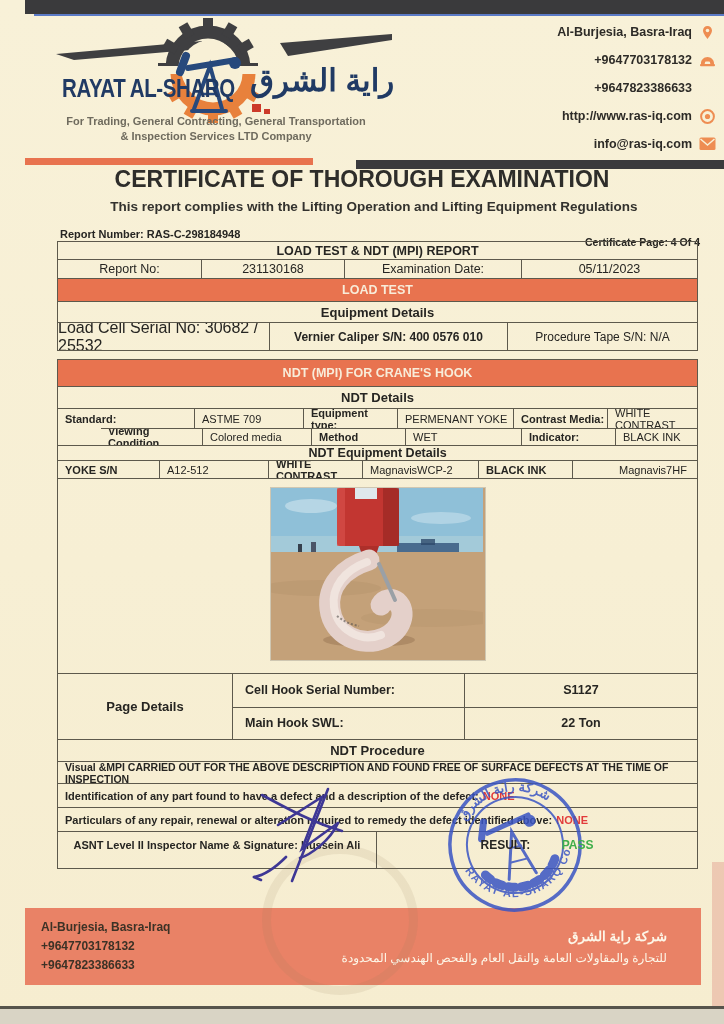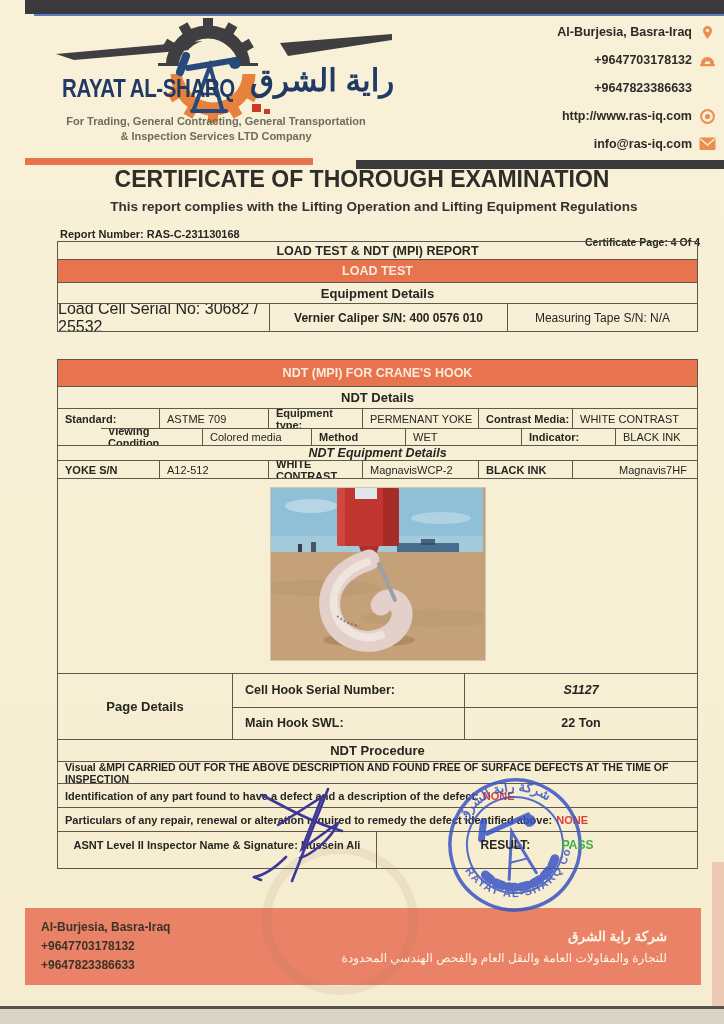--- a/index.html
+++ b/index.html
@@ -165,60 +165,66 @@
             <path d="M1.5 2 L8.5 8 L15.5 2" stroke="#f8f0d6" stroke-width="1.5" fill="none"></path>
           </svg>
       </span>
     </div>
   </div>
 
   <div class="abs bar-orange"></div>
   <div class="abs bar-dark"></div>
   <div class="abs cert-title">CERTIFICATE OF THOROUGH EXAMINATION</div>
   <div class="abs cert-sub">This report complies with the Lifting Operation and Lifting Equipment Regulations</div>
-  <div class="abs report-number">Report Number: RAS-C-231130168</div>
+  <div class="abs report-number">Report Number: RAS-C-298184948</div>
   <div class="abs cert-page">Certificate Page: 4 Of 4</div>
 
   <div class="tbl" style="top:241px;">
     <div class="trow" style="height:17px;">
       <div class="cell hdr" style="flex:1;">LOAD TEST &amp; NDT (MPI) REPORT</div>
     </div>
+    <div class="trow" style="height:19px;">
+      <div class="cell" style="width:143px;">Report No:</div>
+      <div class="cell" style="width:143px;">231130168</div>
+      <div class="cell" style="width:177px;">Examination Date:</div>
+      <div class="cell" style="flex:1;">05/11/2023</div>
+    </div>
     <div class="trow banner" style="height:23px;">LOAD TEST</div>
     <div class="trow" style="height:21px;">
       <div class="cell hdr" style="flex:1;font-size:13px;">Equipment Details</div>
     </div>
     <div class="trow" style="height:28px;">
       <div class="cell" style="width:211px;font-size:16px;">Load Cell Serial No: 30682 / 25532</div>
       <div class="cell" style="width:238px;font-size:12px;font-weight:bold;">Vernier Caliper S/N: 400 0576 010</div>
-      <div class="cell" style="flex:1;font-size:12px;">Measuring Tape S/N: N/A</div>
+      <div class="cell" style="flex:1;font-size:12px;">Procedure Tape S/N: N/A</div>
     </div>
   </div>
 
   <div class="tbl" style="top:359px;">
     <div class="trow banner" style="height:26px;">NDT (MPI) FOR CRANE'S HOOK</div>
     <div class="trow" style="height:22px;">
       <div class="cell hdr" style="flex:1;font-size:13px;">NDT Details</div>
     </div>
     <div class="trow small" style="height:20px;">
       <div class="cell lft b small" style="width:101px;">Standard:</div>
-      <div class="cell lft small" style="width:109px;">ASTME 709</div>
+      <div class="cell lft small" style="width:109px;margin-left:35px;">ASTME 709</div>
       <div class="cell lft b small" style="width:94px;">Equipment type:</div>
       <div class="cell lft small" style="width:116px;">PERMENANT YOKE</div>
       <div class="cell lft b small" style="width:94px;">Contrast Media:</div>
       <div class="cell lft small" style="flex:1;">WHITE CONTRAST</div>
     </div>
     <div class="trow small" style="height:17px;margin-left:43px;">
       <div class="cell lft b small" style="width:101px;">Viewing Condition</div>
       <div class="cell lft small" style="width:109px;">Colored media</div>
       <div class="cell lft b small" style="width:94px;">Method</div>
       <div class="cell lft small" style="width:116px;">WET</div>
       <div class="cell lft b small" style="width:94px;">Indicator:</div>
       <div class="cell lft small" style="flex:1;">BLACK INK</div>
     </div>
-    <div class="trow" style="height:15px;font-style:italic;">
+    <div class="trow" style="height:15px;">
       <div class="cell hdr" style="flex:1;">NDT Equipment Details</div>
     </div>
     <div class="trow small" style="height:18px;">
       <div class="cell lft b small" style="width:101px;">YOKE S/N</div>
       <div class="cell lft small" style="width:109px;">A12-512</div>
       <div class="cell lft b small" style="width:94px;">WHITE CONTRAST</div>
       <div class="cell lft small" style="width:116px;">MagnavisWCP-2</div>
       <div class="cell lft b small" style="width:94px;">BLACK INK</div>
       <div class="cell lft small" style="flex:1;padding-left:46px;">Magnavis7HF</div>
     </div>
@@ -250,21 +256,21 @@
           <path d="M 66,128 q 10,8 22,10" stroke="#55524e" stroke-width="2" fill="none" stroke-dasharray="2,2" opacity=".6"></path>
         </svg>
       </div>
     </div>
 
     <div class="trow" style="height:66px;">
       <div class="cell b" style="width:174px;font-size:13px;">Page Details</div>
       <div style="flex:1;display:flex;flex-direction:column;border-left:1px solid #5d594c;">
         <div style="display:flex;height:33px;box-sizing:border-box;">
           <div class="cell b lft" style="width:231px;padding-left:12px;">Cell Hook Serial Number:</div>
-          <div class="cell b" style="flex:1;font-style:italic;">S1127</div>
+          <div class="cell b" style="flex:1;">S1127</div>
         </div>
         <div style="display:flex;height:33px;border-top:1px solid #5d594c;box-sizing:border-box;">
           <div class="cell b lft" style="width:231px;padding-left:12px;">Main Hook SWL:</div>
           <div class="cell b" style="flex:1;">22 Ton</div>
         </div>
       </div>
     </div>
 
     <div class="trow" style="height:22px;">
       <div class="cell hdr" style="flex:1;font-size:13px;">NDT Procedure</div>

